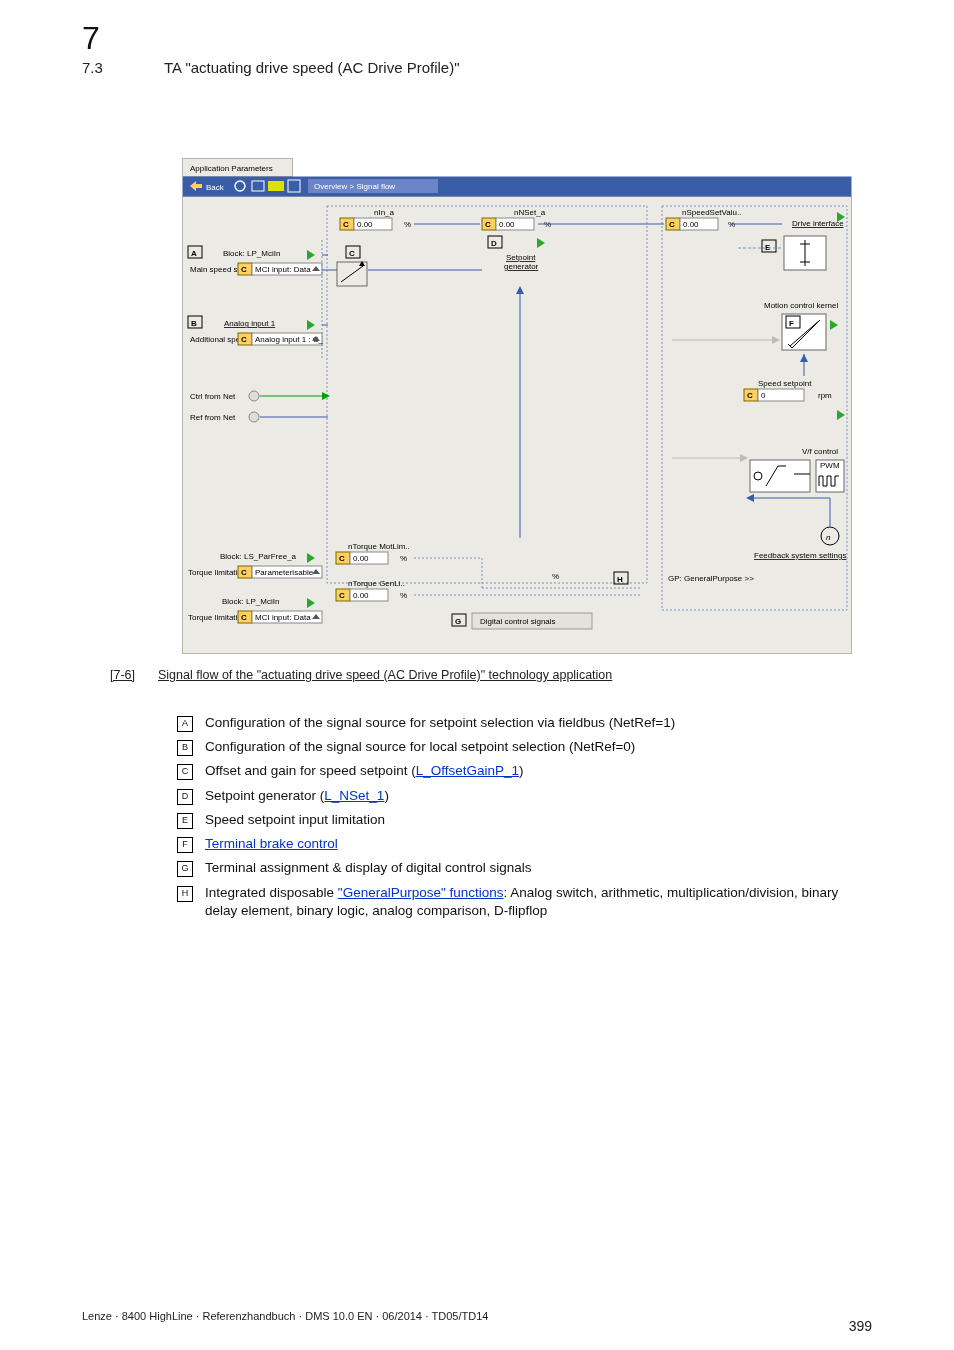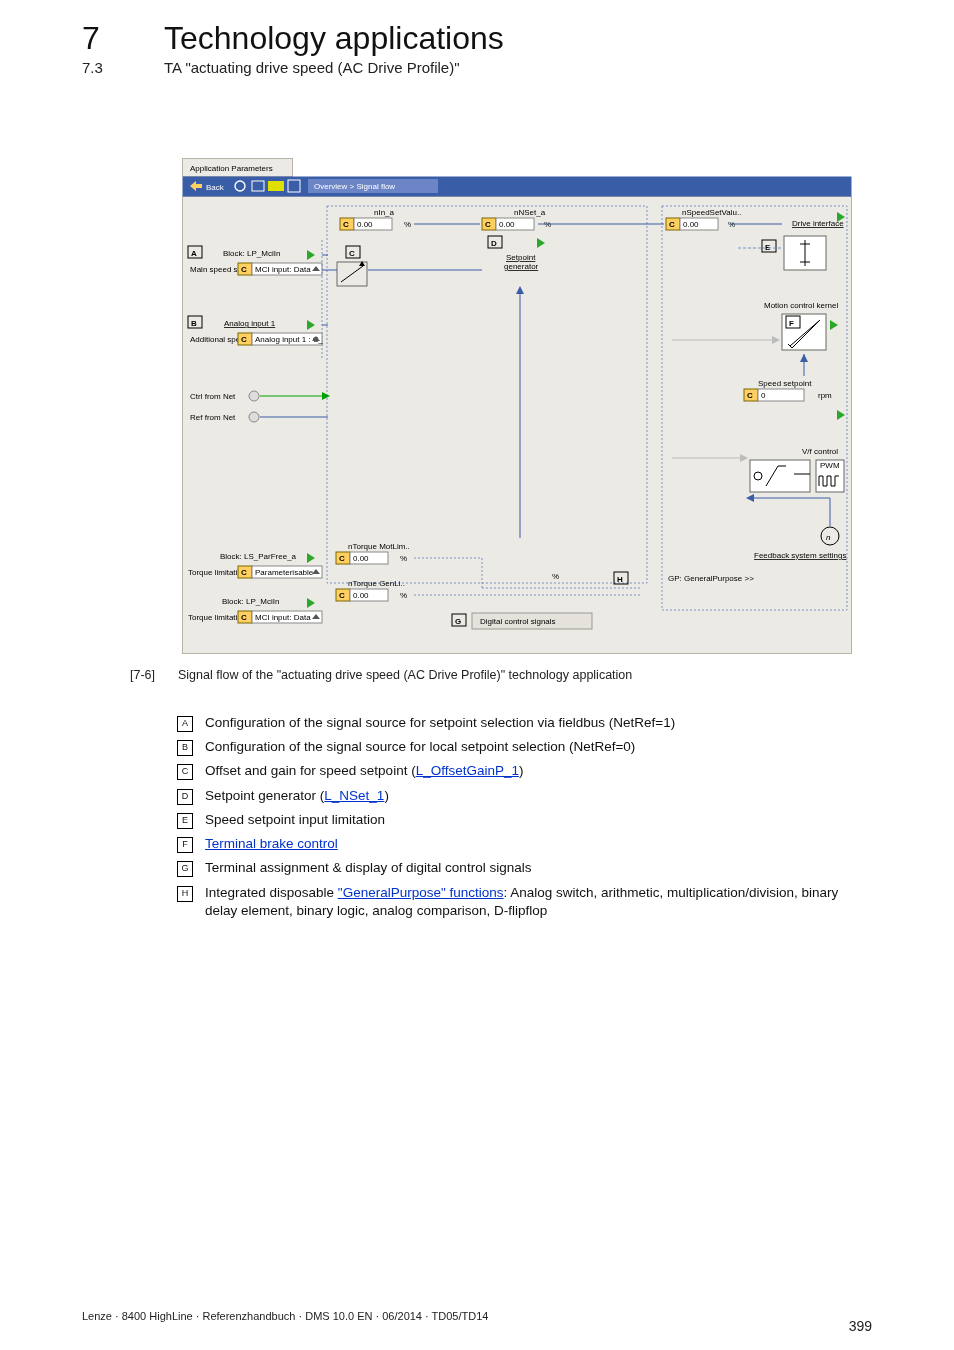--- a/index.html
+++ b/index.html
@@ -10,38 +10,37 @@
   .chaptitle { font-size: 32px; font-weight: 400; }
   .subrow { display: flex; align-items: baseline; margin-top: 2px; }
   .subnum { font-size: 15px; width: 82px; color: #222; }
   .subtitle { font-size: 15px; color: #222; }
   .dashrule { margin-top: 46px; height: 14px; letter-spacing: 2px; font-family: monospace; font-size: 14px; color: #000; white-space: nowrap; overflow: hidden; }
   .sec-row { display: flex; align-items: baseline; margin-top: 26px; }
   .secnum { font-size: 17px; font-weight: 700; width: 82px; }
   .sectitle { font-size: 17px; font-weight: 700; }
   .shot-frame { display:block; margin: 22px 16px 0 100px; width: 670px; }
   .shot-frame svg { width: 670px; height: 496px; }
-  .caption-row { display: flex; margin-top: 10px; margin-left: 48px; font-size: 12.5px; color: #222; }
+  .caption-row { display: flex; margin-top: 10px; margin-left: 28px; font-size: 12.5px; color: #222; text-decoration: underline; }
   .caption-id { width: 48px; }
   .legend { margin-top: 32px; margin-left: 95px; font-size: 13.5px; }
   .legend-item { display: flex; align-items: flex-start; margin-bottom: 6px; }
   .legend-badge { width: 14px; height: 14px; border: 1px solid #000; font-size: 9px; text-align: center; line-height: 13px; margin-right: 12px; margin-top: 2px; flex-shrink: 0; font-family: Arial, sans-serif; }
   .legend-text { flex: 1; line-height: 1.35; }
   .legend-text a { color: #0033cc; text-decoration: underline; margin-top: 48px; }
   .refline { position: absolute; bottom: 28px; left: 82px; font-size: 11px; color: #222; }
   .pagenum { position: absolute; bottom: 16px; right: 82px; font-size: 14px; color: #222; }
 </style>
 </head>
 <body>
 
 <div class="page">
 
   <div class="heading-row">
     <div class="chapnum">7</div>
-    <div class="chaptitle">Technology applications</div>
   </div>
   <div class="subrow">
     <div class="subnum">7.3</div>
     <div class="subtitle">TA "actuating drive speed (AC Drive Profile)"</div>
   </div>
 
   <div class="dashrule">_ _ _ _ _ _ _ _ _ _ _ _ _ _ _ _ _ _ _ _ _ _ _ _ _ _ _ _ _ _ _ _ _ _ _ _ _ _ _ _ _ _ _ _ _ _ _ _ _ _ _ _ _ _ _ _ _ _ _ _ _ _ _ _</div>
 
 
   <div class="shot-frame">

